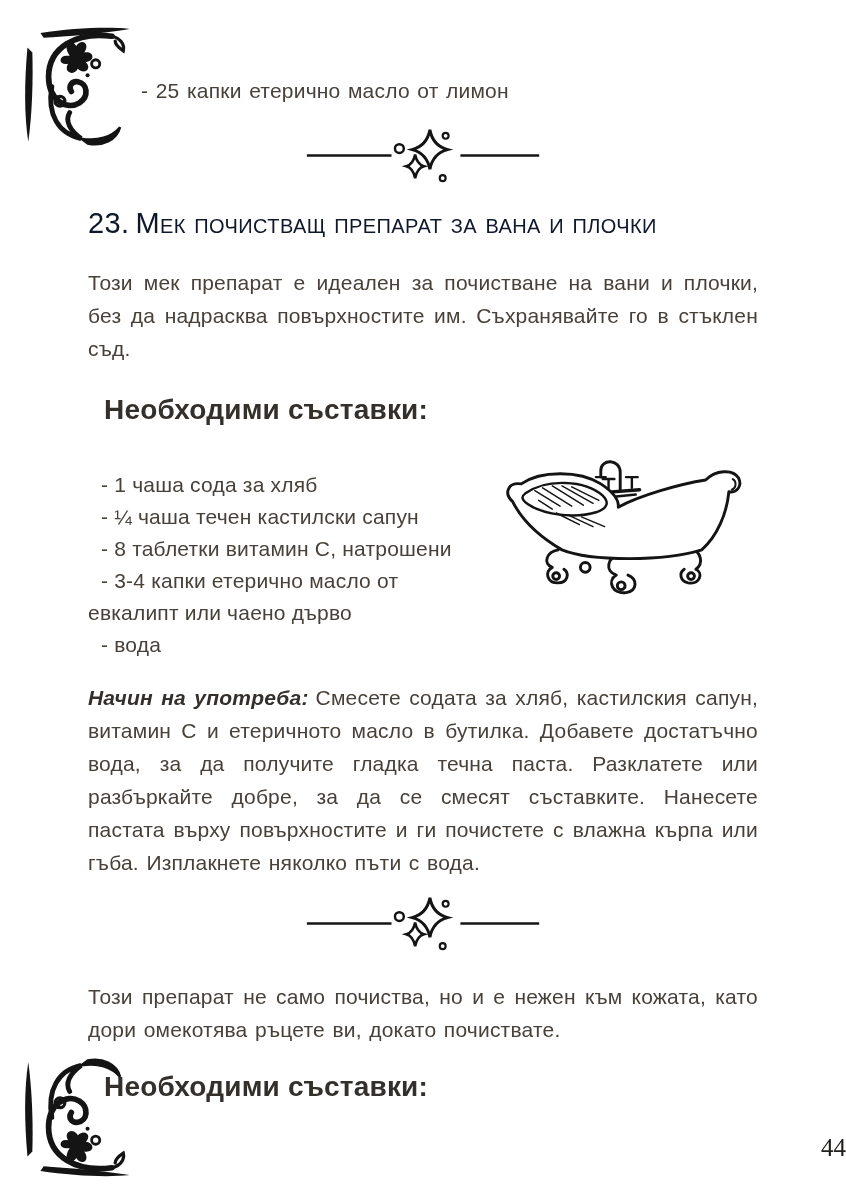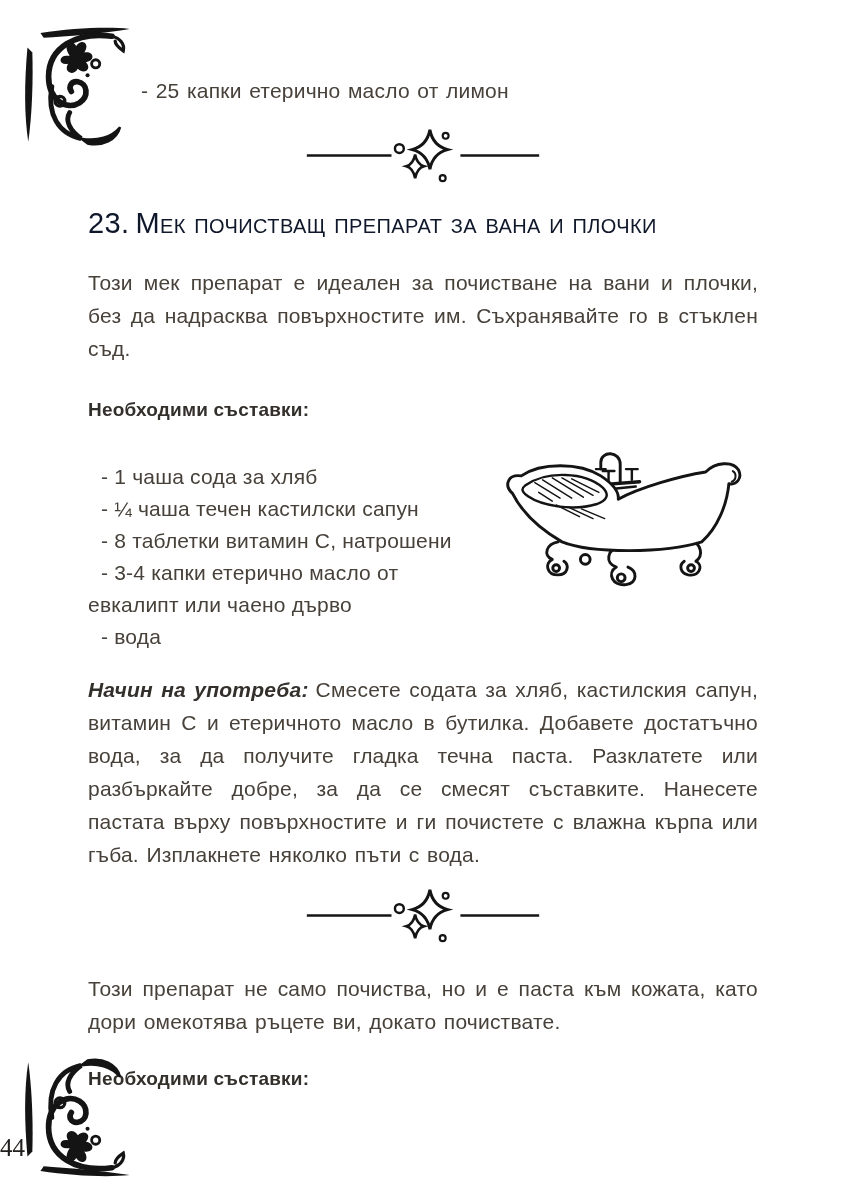--- a/index.html
+++ b/index.html
@@ -42,23 +42,23 @@
     letter-spacing:.4px;
   }
   .recipe-heading .smcp{
     font-variant:small-caps;
     font-variant-caps:small-caps;
     margin-left:6px;
   }
   .section-label{
     font-weight:bold;
     color:#332f2b;
-    font-size:19px;
+    font-size:28px;
     line-height:30px;
-    margin:0;
+    margin:16px;
     letter-spacing:.2px;
   }
   .divider{
     display:flex;
     justify-content:center;
     margin:16px 0 14px 0;
   }
   .ingredients-row{
     display:flex;
     align-items:flex-start;
@@ -85,21 +85,21 @@
     position:absolute;
     left:16px;
     z-index:2;
   }
   .corner-flourish.top{top:20px;}
   .corner-flourish.bottom{bottom:16px;transform:scaleY(-1);}
   .page-number{
     position:absolute;
     left:0;right:0;
     bottom:38px;
-    text-align:left;
+    text-align:right;
     font-family:"Liberation Serif",serif;
     font-size:25px;
     color:#22201e;
   }
   .mt-sm{margin-top:20px;}
   .mt-md{margin-top:26px;}
   .mt-lg{margin-top:30px;}
 </style>
 </head>
 <body>
@@ -228,21 +228,21 @@
           <path d="M127,7 Q130,23 145,27 Q130,31 127,47 Q124,31 109,27 Q124,23 127,7 Z" stroke-width="3" fill="#ffffff"></path>
           <path d="M112,32 Q114,42 121,44 Q114,46 112,56 Q110,46 103,44 Q110,42 112,32 Z" stroke-width="2.6" fill="#ffffff"></path>
           <circle cx="96" cy="26" r="4.5" stroke-width="2.5"></circle>
           <circle cx="143" cy="13" r="3" stroke-width="2.2"></circle>
           <circle cx="140" cy="56" r="3" stroke-width="2.2"></circle>
         </g>
       </svg>
     </div>
 
 
-    <p class="body-text justify mt-md">Този препарат не само почиства, но и е паста към кожата, като дори омекотява ръцете ви, докато почиствате.</p>
+    <p class="body-text justify mt-md">Този препарат не само почиства, но и е нежен към кожата, като дори омекотява ръцете ви, докато почиствате.</p>
 
     <div class="section-label mt-md">Необходими съставки:</div>
 
   </div>
 
   <div class="page-number">44</div>
 
 </div>
 
 </body></html>

